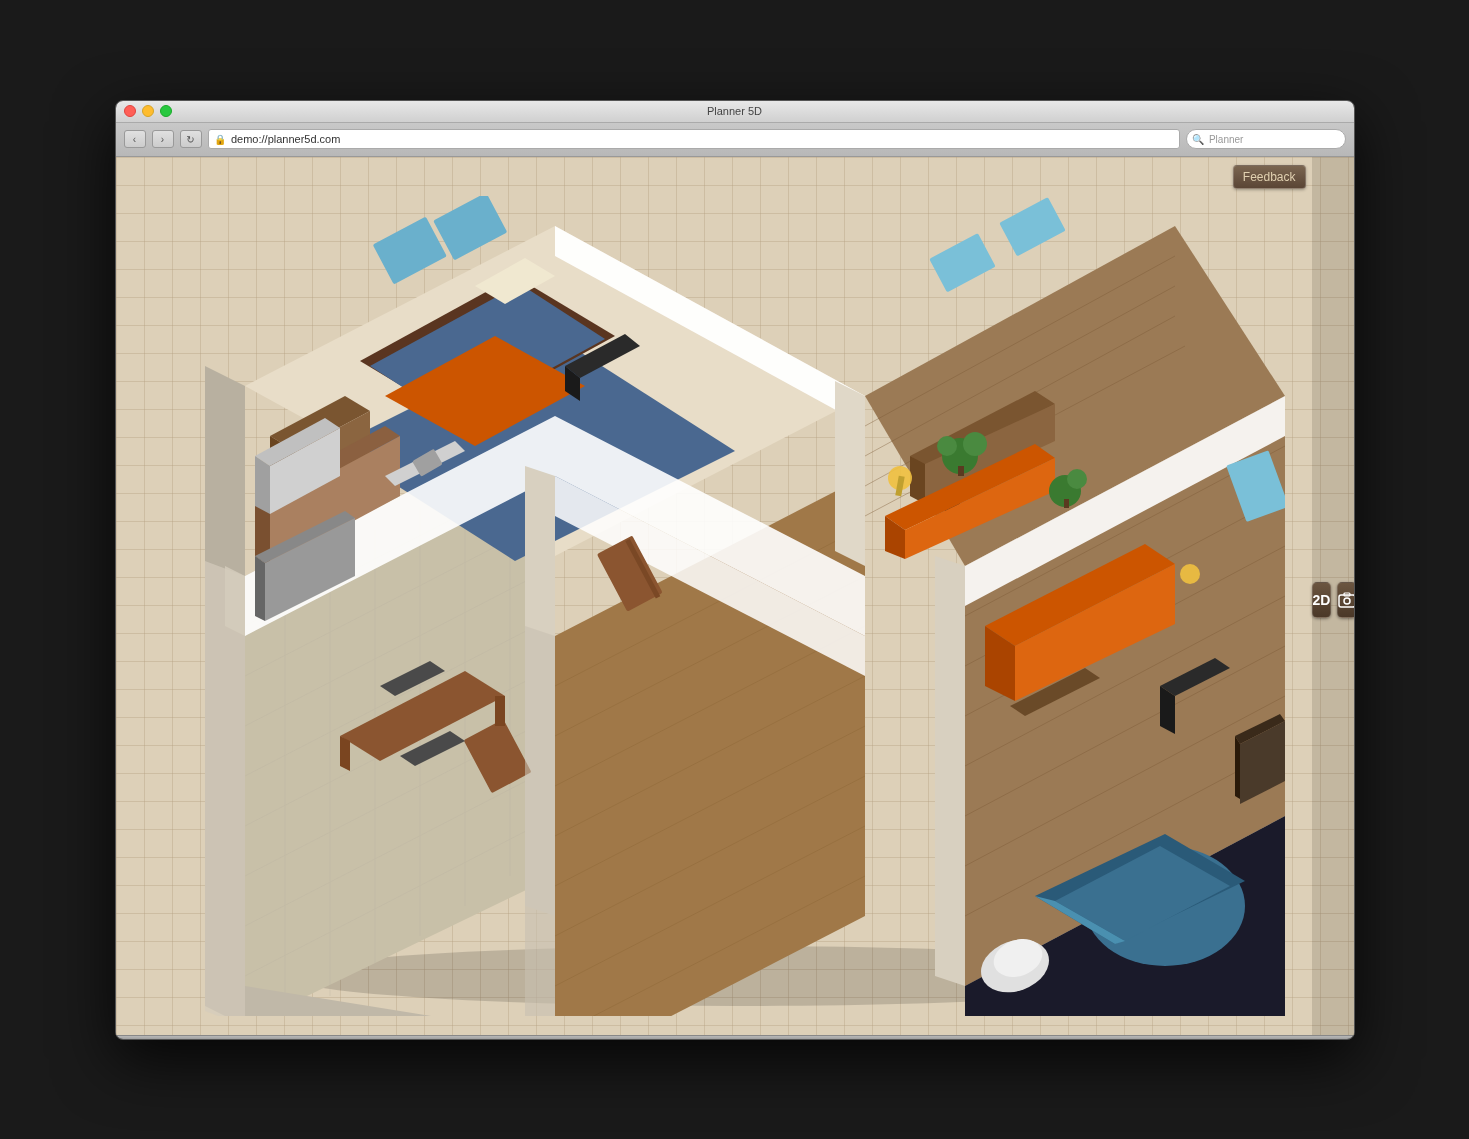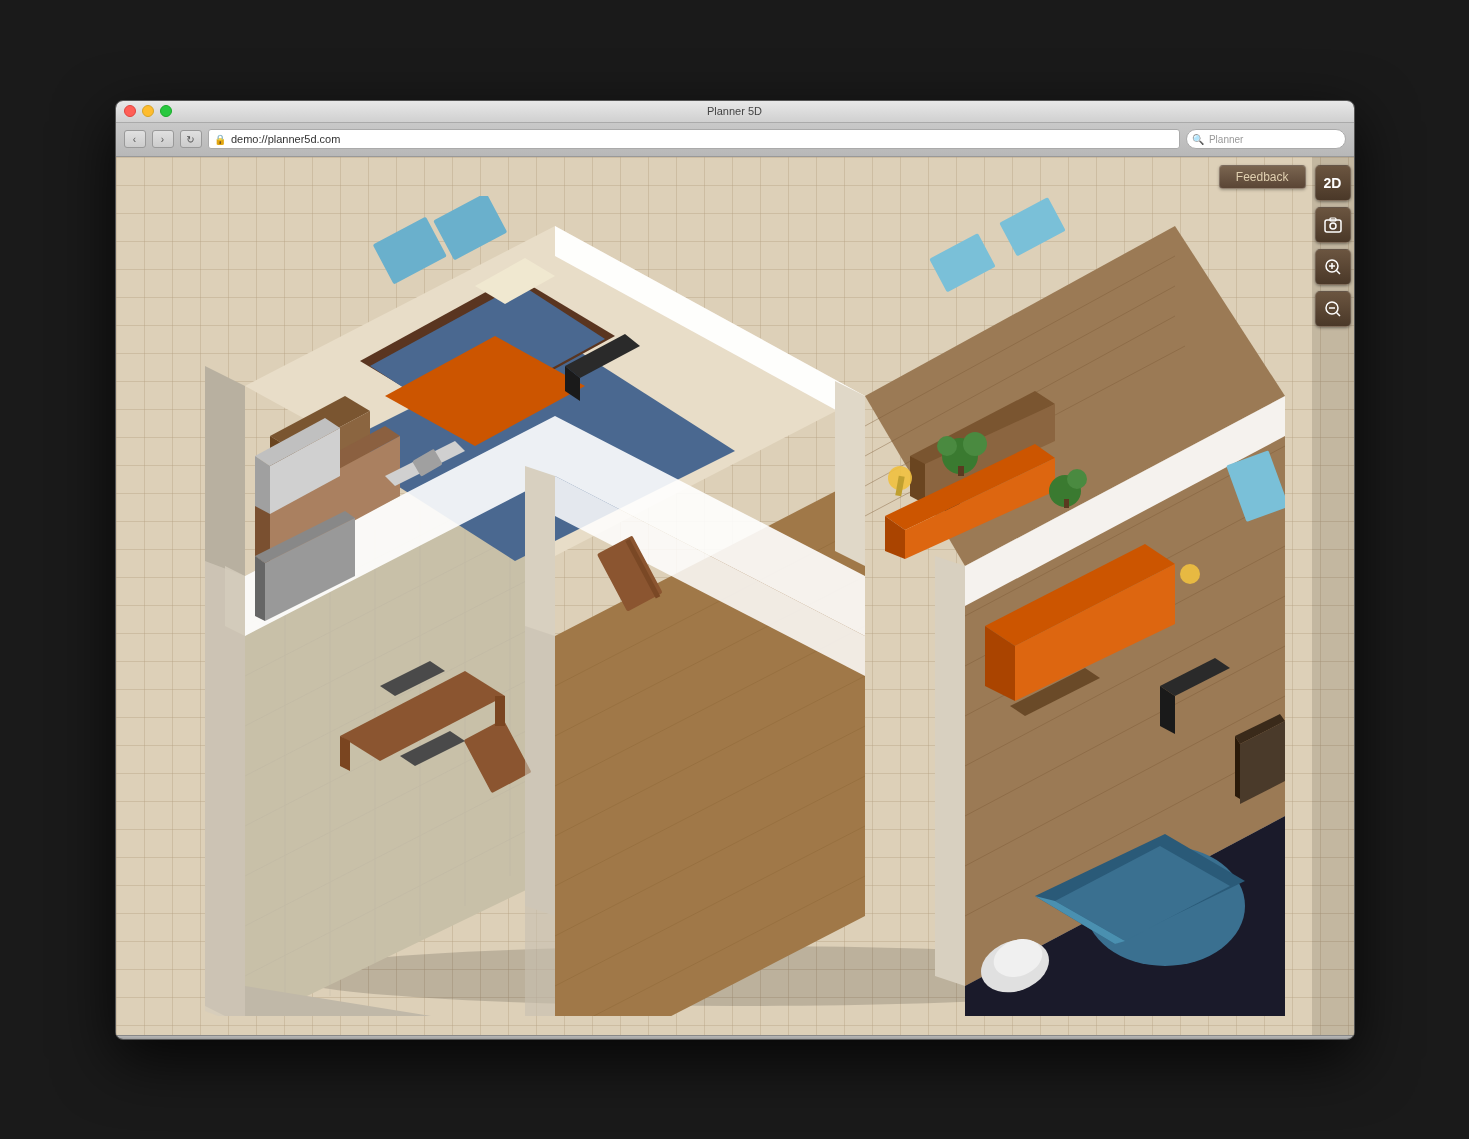--- a/index.html
+++ b/index.html
@@ -252,21 +252,21 @@
     }
 
     
     .right-toolbar {
       position: absolute;
       right: 0;
       top: 0;
       width: 42px;
       height: 100%;
       display: flex;
-      flex-direction: column;
+      flex-direction: row;
       align-items: center;
       padding-top: 8px;
       gap: 6px;
       background: rgba(50,40,30,0.15);
     }
     .toolbar-btn {
       width: 36px;
       height: 36px;
       background: linear-gradient(180deg, #6b5540 0%, #4a3828 100%);
       border-radius: 5px;
@@ -288,21 +288,21 @@
     
     .feedback-btn {
       position: absolute;
       top: 8px;
       right: 48px;
       background: linear-gradient(180deg, #7a6550 0%, #5a4535 100%);
       border: 1px solid rgba(255,255,255,0.2);
       border-radius: 4px;
       color: #e0d0b0;
       font-size: 12px;
-      padding: 4px 16px;
+      padding: 4px 9px;
       cursor: pointer;
       box-shadow: 0 1px 3px rgba(0,0,0,0.3);
     }
 
     
     .window-border-bottom {
       height: 4px;
       background: linear-gradient(180deg, #b8b8b8 0%, #a0a0a0 100%);
       border-top: 1px solid #888;
       flex-shrink: 0;

